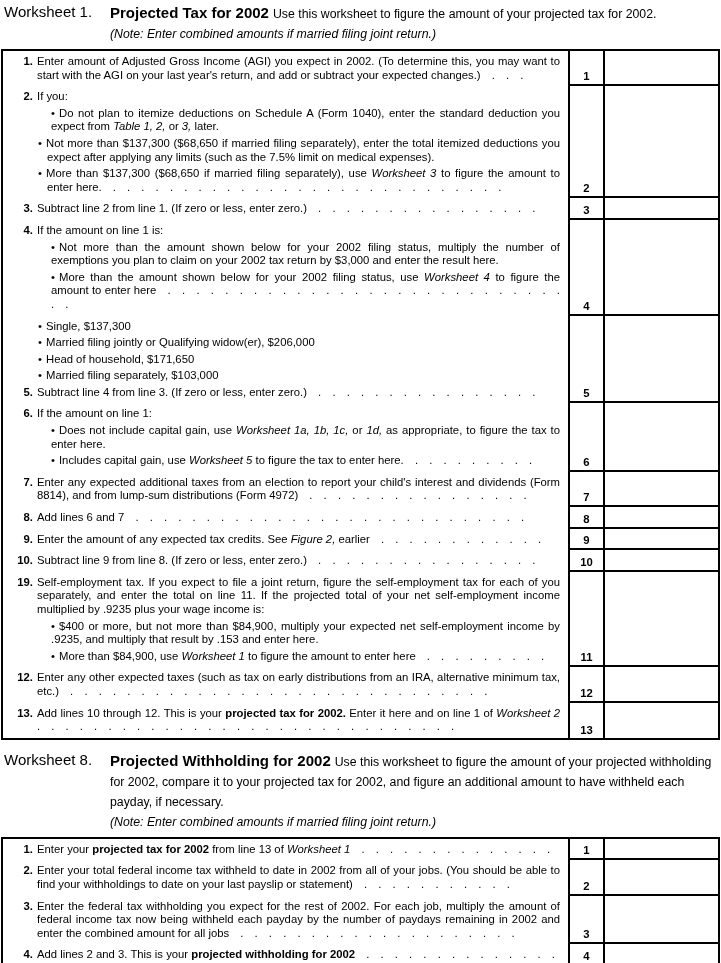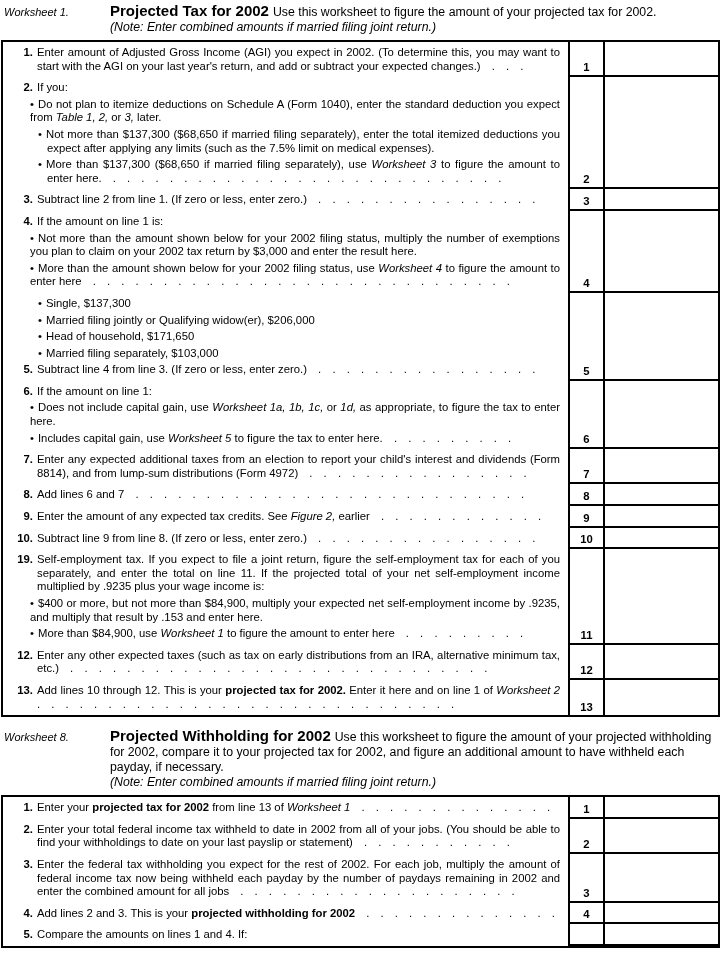--- a/index.html
+++ b/index.html
@@ -4,41 +4,41 @@
 <style>
   * { box-sizing: border-box; }
   html,body { margin:0; padding:0; background:#ffffff; }
   body {
     width:721px; min-height:963px;
     font-family:"Liberation Sans", sans-serif;
     color:#000;
     padding:2px 1px 40px 1px;
   }
   .ws-head { display:flex; margin:1px 0 5px 3px; }
-  .ws-label { flex:none; width:106px; font-size:11px; line-height:18px;font-style:italic; }
-  .ws-body { flex:1; font-size:12.3px; line-height:15px; padding-right:0; }
+  .ws-label { flex:none; width:106px; font-size:15px; line-height:18px; }
+  .ws-body { flex:1; font-size:12.3px; line-height:20px; padding-right:0; }
   .ws-title { font-weight:bold; font-size:15px; margin-right:4px; }
   .ws-note { font-style:italic; }
   .ws-table { border:2px solid #000; margin-bottom:11px; }
   .row { display:flex; align-items:stretch; }
   .cell-text { flex:none; width:565px; padding:4px 8px 1px 0; }
   .cell-num {
     flex:none; width:35px; border-left:2px solid #000; border-bottom:2px solid #000;
     display:flex; align-items:flex-end; justify-content:center;
     font-weight:bold; font-size:11.3px; line-height:12px; padding-bottom:2px;
   }
   .cell-entry { flex:1; border-left:2px solid #000; border-bottom:2px solid #000; background:#fff; }
   .row.last .cell-num, .row.last .cell-entry { border-bottom:none; }
   .para {
     font-size:11.3px; line-height:13.6px; text-align:justify;
     margin:0 0 3px 0; position:relative;
   }
   .item { padding-left:34px; }
   .inum { position:absolute; left:4px; width:26px; text-align:right; font-weight:bold; }
-  .b1 { padding-left:27px; }
+  .b1 { padding-left:48px; }
   .b2 { padding-left:44px; text-indent:-9px; }
   .blt { padding-right:4px; }
   .it { font-style:italic; }
   .bd { font-weight:bold; }
   .dots { word-spacing:8px; white-space:normal; }
 </style>
 </head>
 <body>
 
 <div class="page">

